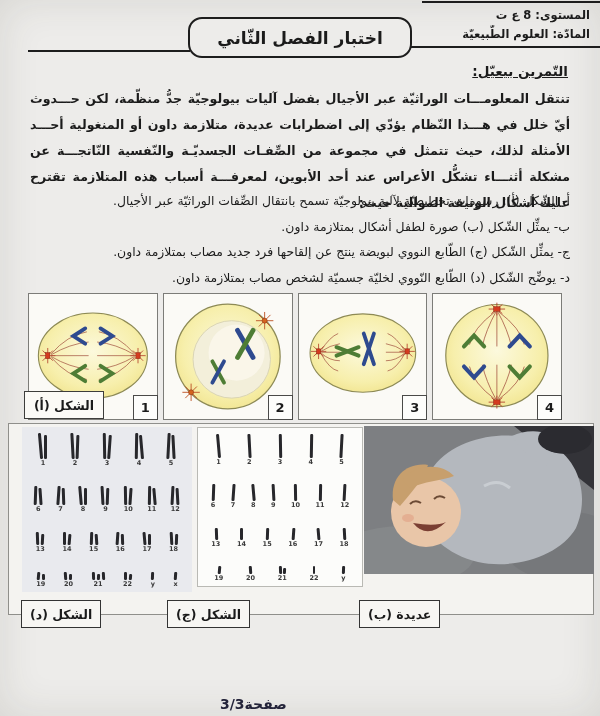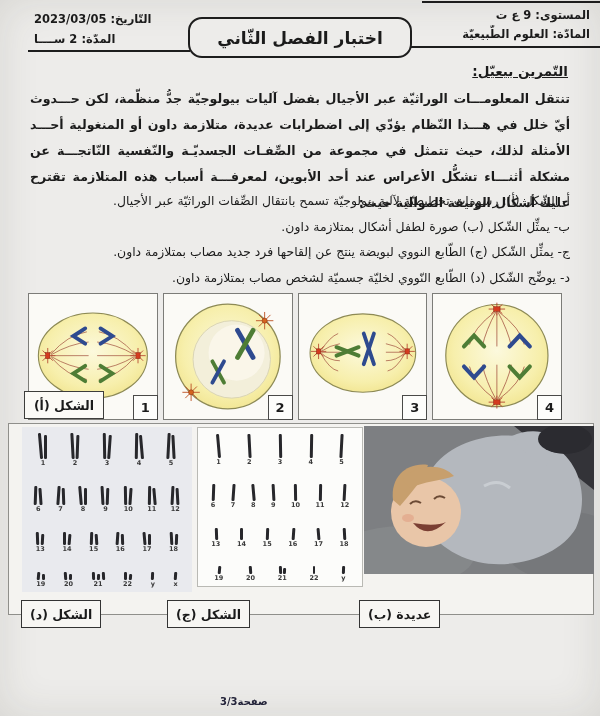--- a/index.html
+++ b/index.html
@@ -48,38 +48,34 @@
   .k-num{font-size:6.5px;line-height:7px;color:#3a3a3a;font-weight:bold;}
   .photo{position:absolute;top:2px;left:355px;width:230px;height:148px;overflow:hidden;}
   .photo svg{display:block;width:100%;height:100%;}
   .lbl{position:absolute;bottom:-14px;height:28px;min-width:64px;padding:8px 8px;background:#f7f6f3;
        border:1.5px solid #333;display:flex;align-items:center;justify-content:center;
        font-weight:bold;font-size:12.5px;direction:rtl;box-sizing:border-box;z-index:5;}
   .lbl-d{left:12px;}
   .lbl-j{left:158px;}
   .lbl-b{left:350px;}
   
-  .footer{position:absolute;top:696px;left:220px;font-size:10px;font-weight:bold;color:#24243a;
+  .footer{position:absolute;top:696px;left:220px;font-size:14px;font-weight:bold;color:#24243a;
           direction:rtl;}
 </style>
 </head>
 <body>
 
 <div class="page">
 
   <div class="hdr-topline"></div>
   <div class="hdr-right">
-    <div>المستوى: 9 ع ت</div>
+    <div>المستوى: 8 ع ت</div>
     <div>المادّة: العلوم الطّبيعيّة</div>
   </div>
   <div class="hdr-line-right"></div>
-  <div class="hdr-left">
-    <div>التّاريخ: 2023/03/05</div>
-    <div>المدّة: 2 ســــا</div>
-  </div>
   <div class="hdr-line-left"></div>
   <div class="title-box">اختبار الفصل الثّاني</div>
 
   <div class="ex-title">التّمرين بيعيّل:</div>
   <p class="para">تنتقل المعلومـــات الوراثيّة عبر الأجيال بفضل آليات بيولوجيّة جدُّ منظّمة، لكن حـــدوث أيّ خلل في هـــذا النّظام يؤدّي إلى اضطرابات عديدة، متلازمة داون أو المنغولية أحـــد الأمثلة لذلك، حيث تتمثل في مجموعة من الصِّفـات الجسديّـة والنّفسية النّاتجـــة عن مشكلة أثنـــاء تشكُّل الأعراس عند أحد الأبوين، لمعرفـــة أسباب هذه المتلازمة تقترح عليك أشكال الوثيقة الموالية حيث:</p>
   <div class="items">
     <div>أ- الشّكل (أ): رسومات تخطيطيّة لآلية بيولوجيّة تسمح بانتقال الصِّفات الوراثيّة عبر الأجيال.</div>
     <div>ب- يمثِّل الشّكل (ب) صورة لطفل أشكال بمتلازمة داون.</div>
     <div>ج- يمثِّل الشّكل (ج) الطّابع النووي لبويضة ينتج عن إلقاحها فرد جديد مصاب بمتلازمة داون.</div>
     <div>د- يوضِّح الشّكل (د) الطّابع النّووي لخليّة جسميّة لشخص مصاب بمتلازمة داون.</div>

